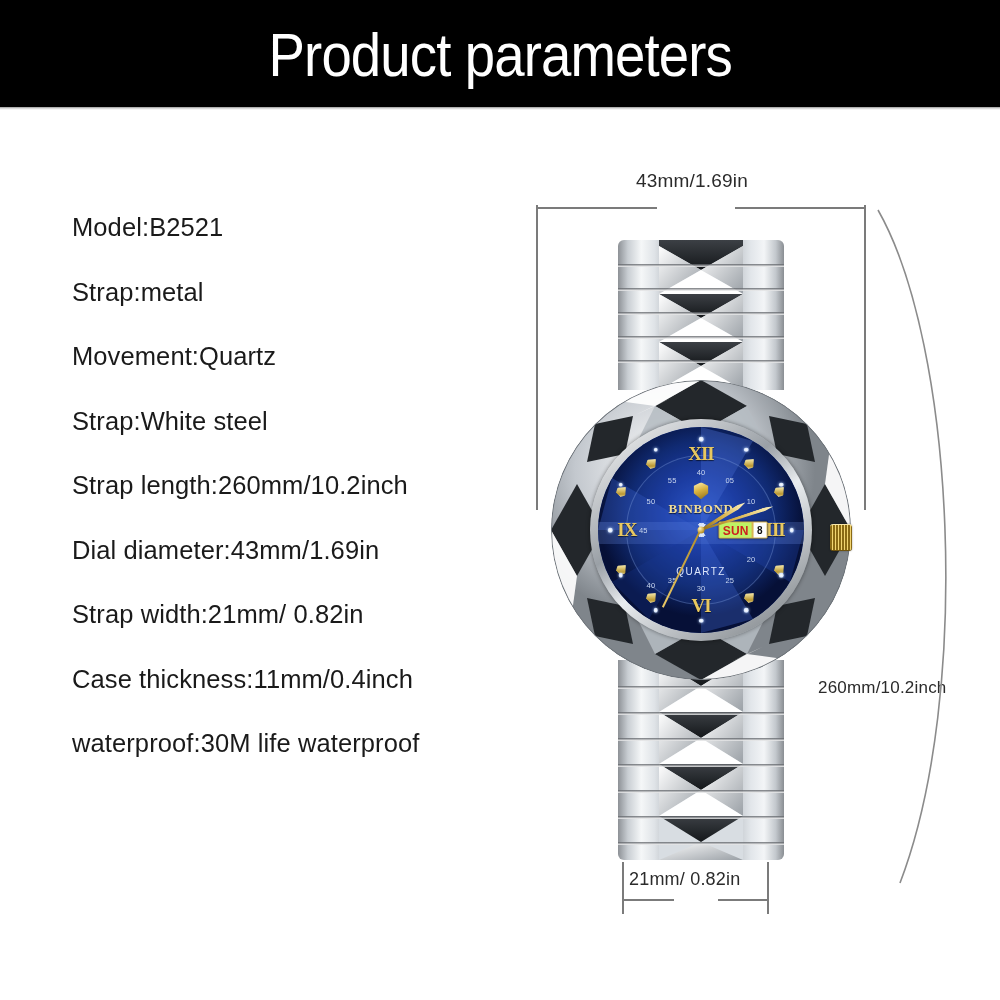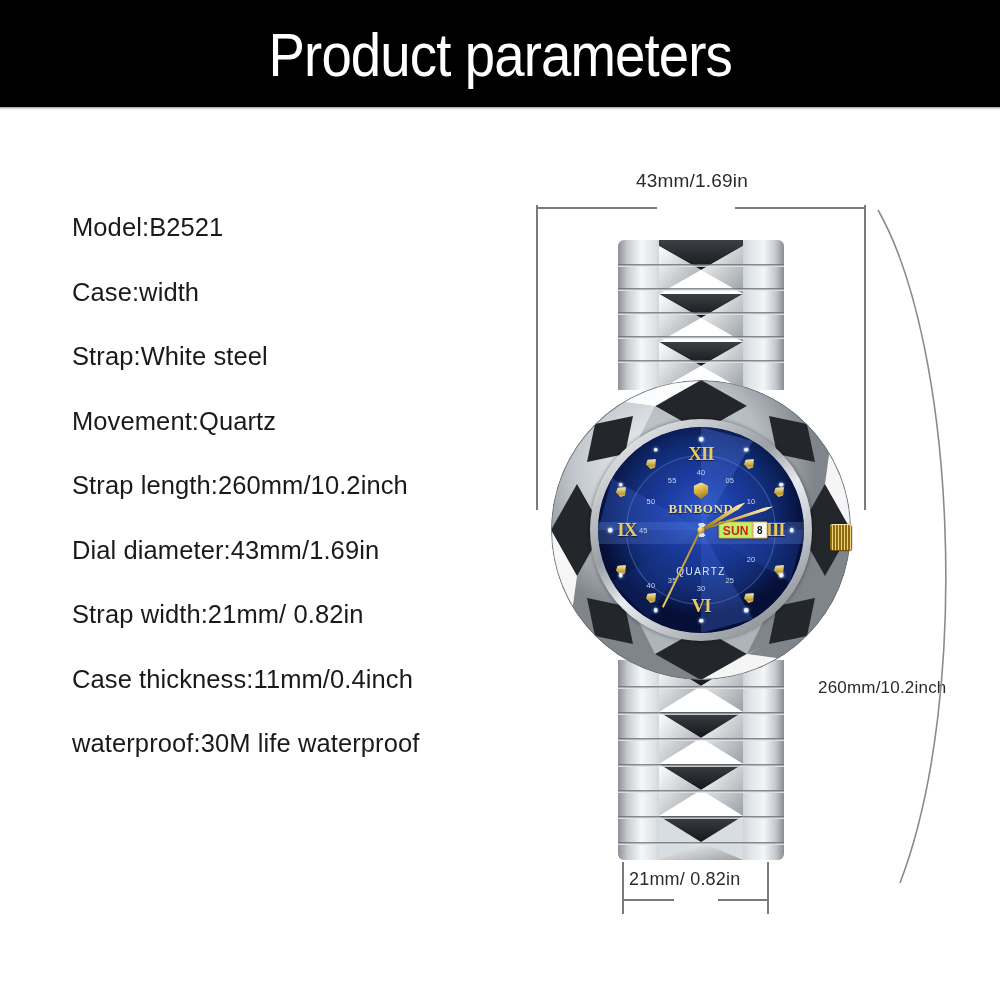--- a/index.html
+++ b/index.html
@@ -241,23 +241,23 @@
 </head>
 <body>
 
 <div id="header-banner">
   <div id="header-title">Product parameters</div>
 </div>
 <div id="banner-edge"></div>
 
 <div id="spec-list">
   <div class="spec-line">Model:B2521</div>
-  <div class="spec-line">Case:width</div>
+  <div class="spec-line">Strap:metal</div>
+  <div class="spec-line">Movement:Quartz</div>
   <div class="spec-line">Strap:White steel</div>
-  <div class="spec-line">Movement:Quartz</div>
   <div class="spec-line">Strap length:260mm/10.2inch</div>
   <div class="spec-line">Dial diameter:43mm/1.69in</div>
   <div class="spec-line">Strap width:21mm/ 0.82in</div>
   <div class="spec-line">Case thickness:11mm/0.4inch</div>
   <div class="spec-line">waterproof:30M life waterproof</div>
 </div>
 
 <div class="dim-label" id="dim-top-label">43mm/1.69in</div>
 <div class="dim-label" id="dim-right-label">260mm/10.2inch</div>
 <div class="dim-label" id="dim-bottom-label">21mm/ 0.82in</div>

